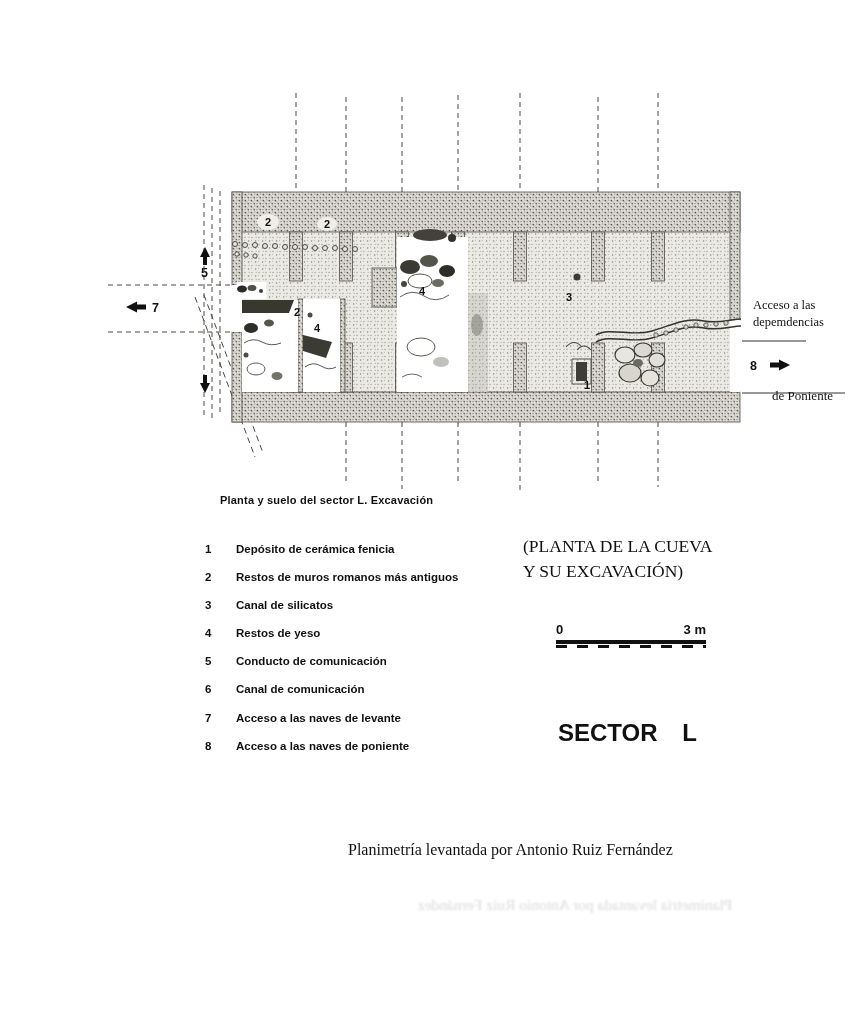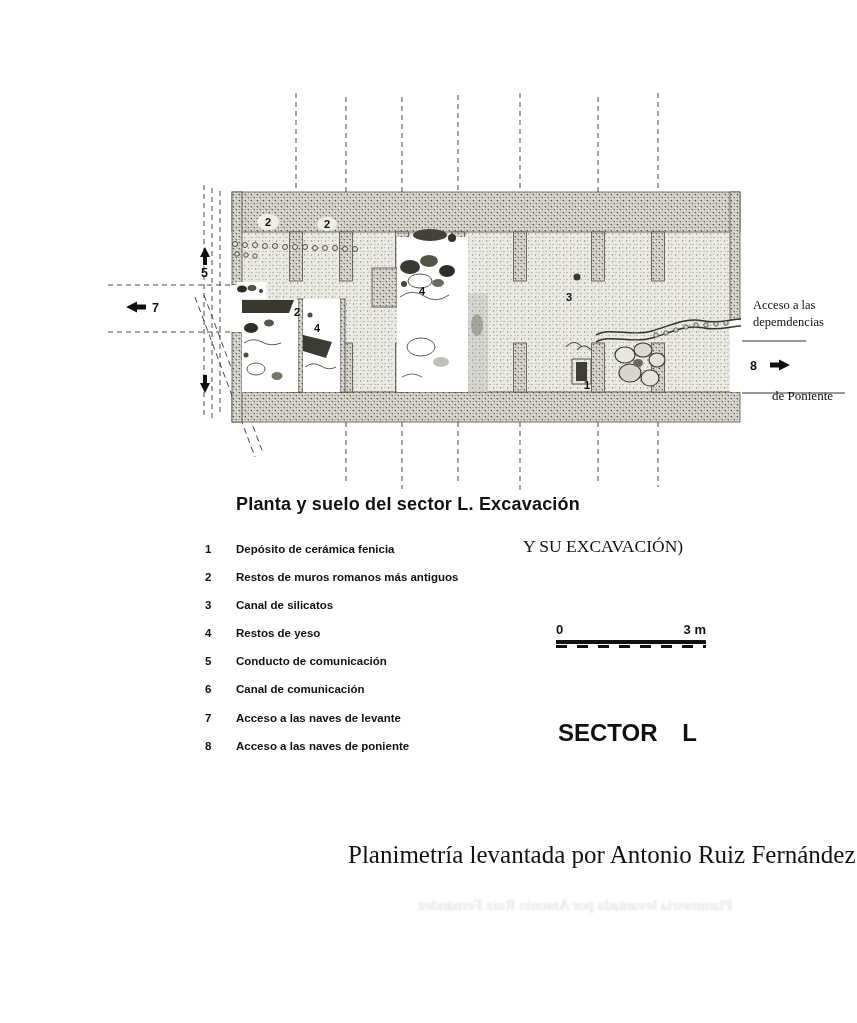--- a/index.html
+++ b/index.html
@@ -1,31 +1,31 @@
 <!DOCTYPE html>
 <html><head>
 <meta charset="utf-8">
 <style>
   html,body{margin:0;padding:0;background:#fff;}
   .page{position:relative;width:857px;height:1023px;background:#fff;overflow:hidden;
         font-family:"Liberation Sans",sans-serif;color:#111;}
   .plan-svg{position:absolute;left:100px;top:85px;}
-  .caption{position:absolute;left:236px;top:494px;font-size:18px;font-weight:bold;letter-spacing:.2px;}
+  .caption{position:absolute;left:220px;top:494px;font-size:11px;font-weight:bold;letter-spacing:.2px;}
   .legend{position:absolute;left:205px;top:543px;}
   .legend-row{display:flex;height:28.1px;font-size:11.5px;font-weight:bold;}
   .legend-num{width:31px;}
   .side-title{position:absolute;left:523px;top:534px;font-family:"Liberation Serif",serif;
               font-size:17.5px;line-height:25px;}
   .scalebar{position:absolute;left:556px;top:622px;width:150px;}
   .sb-labels{display:flex;justify-content:space-between;font-weight:bold;font-size:13px;}
   .sb-bar{height:3.5px;background:#111;margin-top:3px;}
   .sb-dashes{height:3px;margin-top:1.5px;
      background:repeating-linear-gradient(90deg,#111 0 11px,transparent 11px 21px);}
   .sector-title{position:absolute;left:558px;top:719px;font-size:24px;font-weight:bold;word-spacing:.75em;}
-  .credit{position:absolute;left:348px;top:841px;font-family:"Liberation Serif",serif;font-size:25px;}
+  .credit{position:absolute;left:348px;top:841px;font-family:"Liberation Serif",serif;font-size:16px;}
   .access-note{position:absolute;left:753px;top:297px;width:98px;text-align:left;
      font-family:"Liberation Serif",serif;font-size:12.5px;line-height:16.5px;}
   .poniente-note{position:absolute;left:757px;top:388px;font-family:"Liberation Serif",serif;font-size:13px;margin-left:15px;}
   .showthrough{position:absolute;left:415px;top:896px;width:320px;text-align:center;
      font-family:"Liberation Serif",serif;font-size:15.5px;opacity:.17;filter:blur(1.3px);
      transform:scaleX(-1);}
 </style>
 </head>
 <body>
 
@@ -266,20 +266,21 @@
       <span class="legend-num">7</span>
       <span class="legend-label">Acceso a las naves de levante</span>
     </div>
     <div class="legend-row">
       <span class="legend-num">8</span>
       <span class="legend-label">Acceso a las naves de poniente</span>
     </div>
   </div>
 
   <div class="side-title">
+    <div>(PLANTA DE LA CUEVA</div>
     <div>Y SU EXCAVACIÓN)</div>
   </div>
 
   <div class="scalebar">
     <div class="sb-labels">
       <span>0</span>
       <span>3 m</span>
     </div>
     <div class="sb-bar"></div>
     <div class="sb-dashes"></div>

